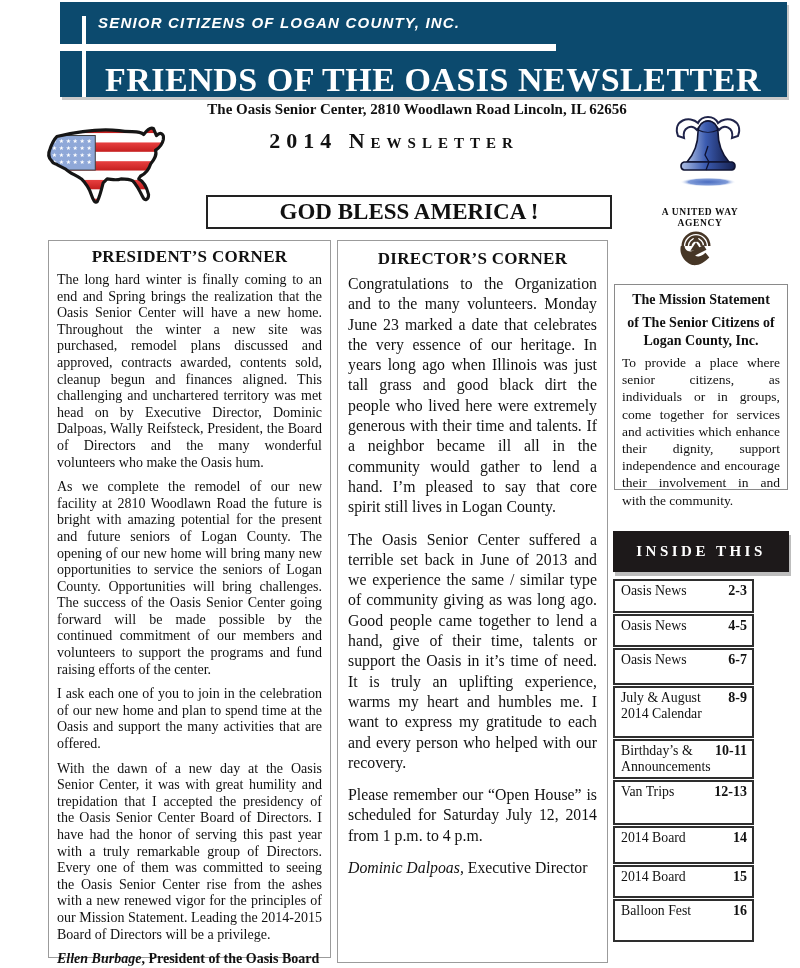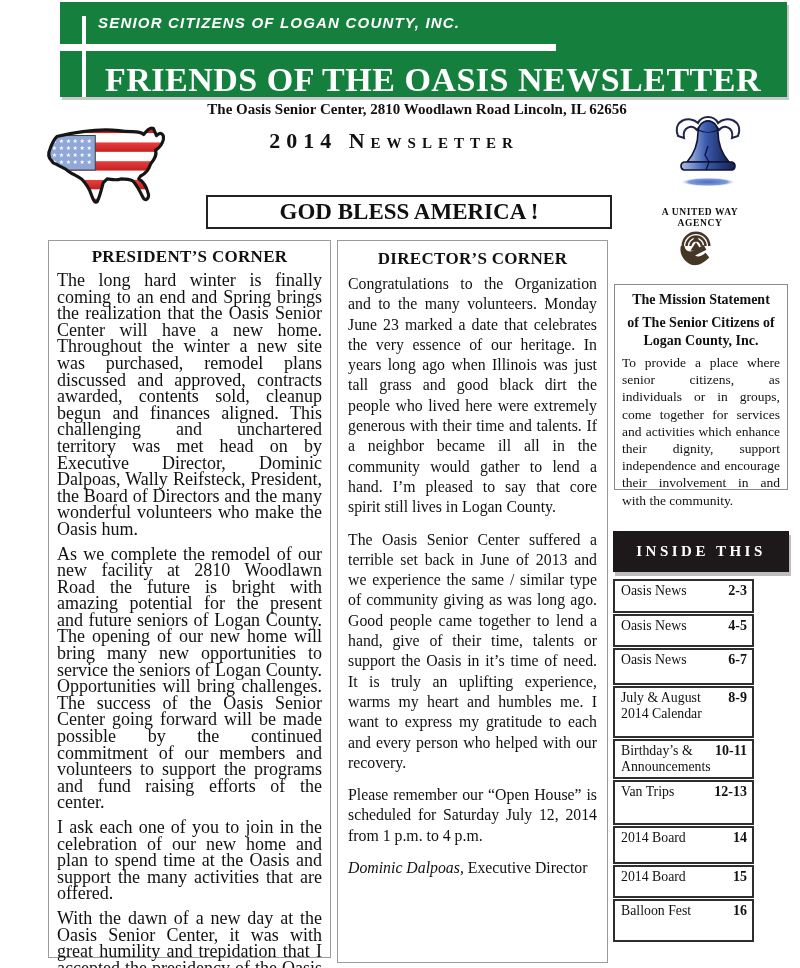--- a/index.html
+++ b/index.html
@@ -1,20 +1,20 @@
 <!DOCTYPE html>
 <html><head>
 <meta charset="utf-8">
 <style>
   html,body{margin:0;padding:0;background:#ffffff;}
   .page{position:relative;width:800px;height:968px;background:#ffffff;overflow:hidden;
         font-family:"Liberation Serif",serif;color:#111;}
 
   
-  .masthead{position:absolute;left:60px;top:2px;width:727px;height:95px;background:#15803d;
+  .masthead{position:absolute;left:60px;top:2px;width:727px;height:95px;background:#0c4a6e;
             box-shadow:2px 3px 0 #c9c9c9;}
   .masthead .v-line{position:absolute;left:22px;top:14px;width:4px;height:81px;background:#fff;}
   .masthead .h-line{position:absolute;left:0;top:42px;width:496px;height:7px;background:#fff;}
   .org-name{position:absolute;left:38px;top:12px;color:#fff;
             font-family:"Liberation Sans",sans-serif;font-weight:bold;font-style:italic;
             font-size:15px;letter-spacing:1.2px;}
   .nl-title{position:absolute;left:37px;top:51px;width:684px;color:#fff;margin:8px;
             font-size:34px;font-weight:bold;letter-spacing:0.5px;white-space:nowrap;}
 
   .address{position:absolute;left:0;top:101px;width:800px;text-align:center;padding-left:34px;
@@ -31,21 +31,21 @@
   .bell{position:absolute;left:662px;top:110px;}
   .uw-label{position:absolute;left:640px;top:207px;width:120px;text-align:center;
             font-size:9.5px;font-weight:bold;letter-spacing:0.6px;line-height:11px;}
   .uw-logo{position:absolute;left:677px;top:226px;}
 
   
   .col-box{position:absolute;background:#fff;border:1px solid #9b9b9b;box-sizing:border-box;}
   .president{left:48px;top:240px;width:283px;height:718px;padding:4px 8px 0 8px;}
   .director{left:337px;top:240px;width:271px;height:723px;padding:6px 10px 0 10px;}
   .col-box h2{margin:2px 0 5px 0;text-align:center;font-size:17px;letter-spacing:0.3px;}
-  .president p{margin:0 0 8px 0;font-size:18px;line-height:16.6px;text-align:justify;}
+  .president p{margin:0 0 8px 0;font-size:14px;line-height:16.6px;text-align:justify;}
   .president .sig{margin-top:2px;text-align:left;}
   .director p{margin:0 0 12px 0;font-size:15.8px;line-height:20.3px;text-align:justify;}
   .director .closing{margin:36px 0 2px 0;text-align:left;}
   .director .sig{text-align:left;}
   .sig-name-it{font-style:italic;font-weight:bold;}
   .sig-rest-b{font-weight:bold;}
   .d-sig-name{font-style:italic;}
 
   
   .mission{left:614px;top:284px;width:174px;height:206px;border:1px solid #8a8a8a;padding:5px 7px;}

